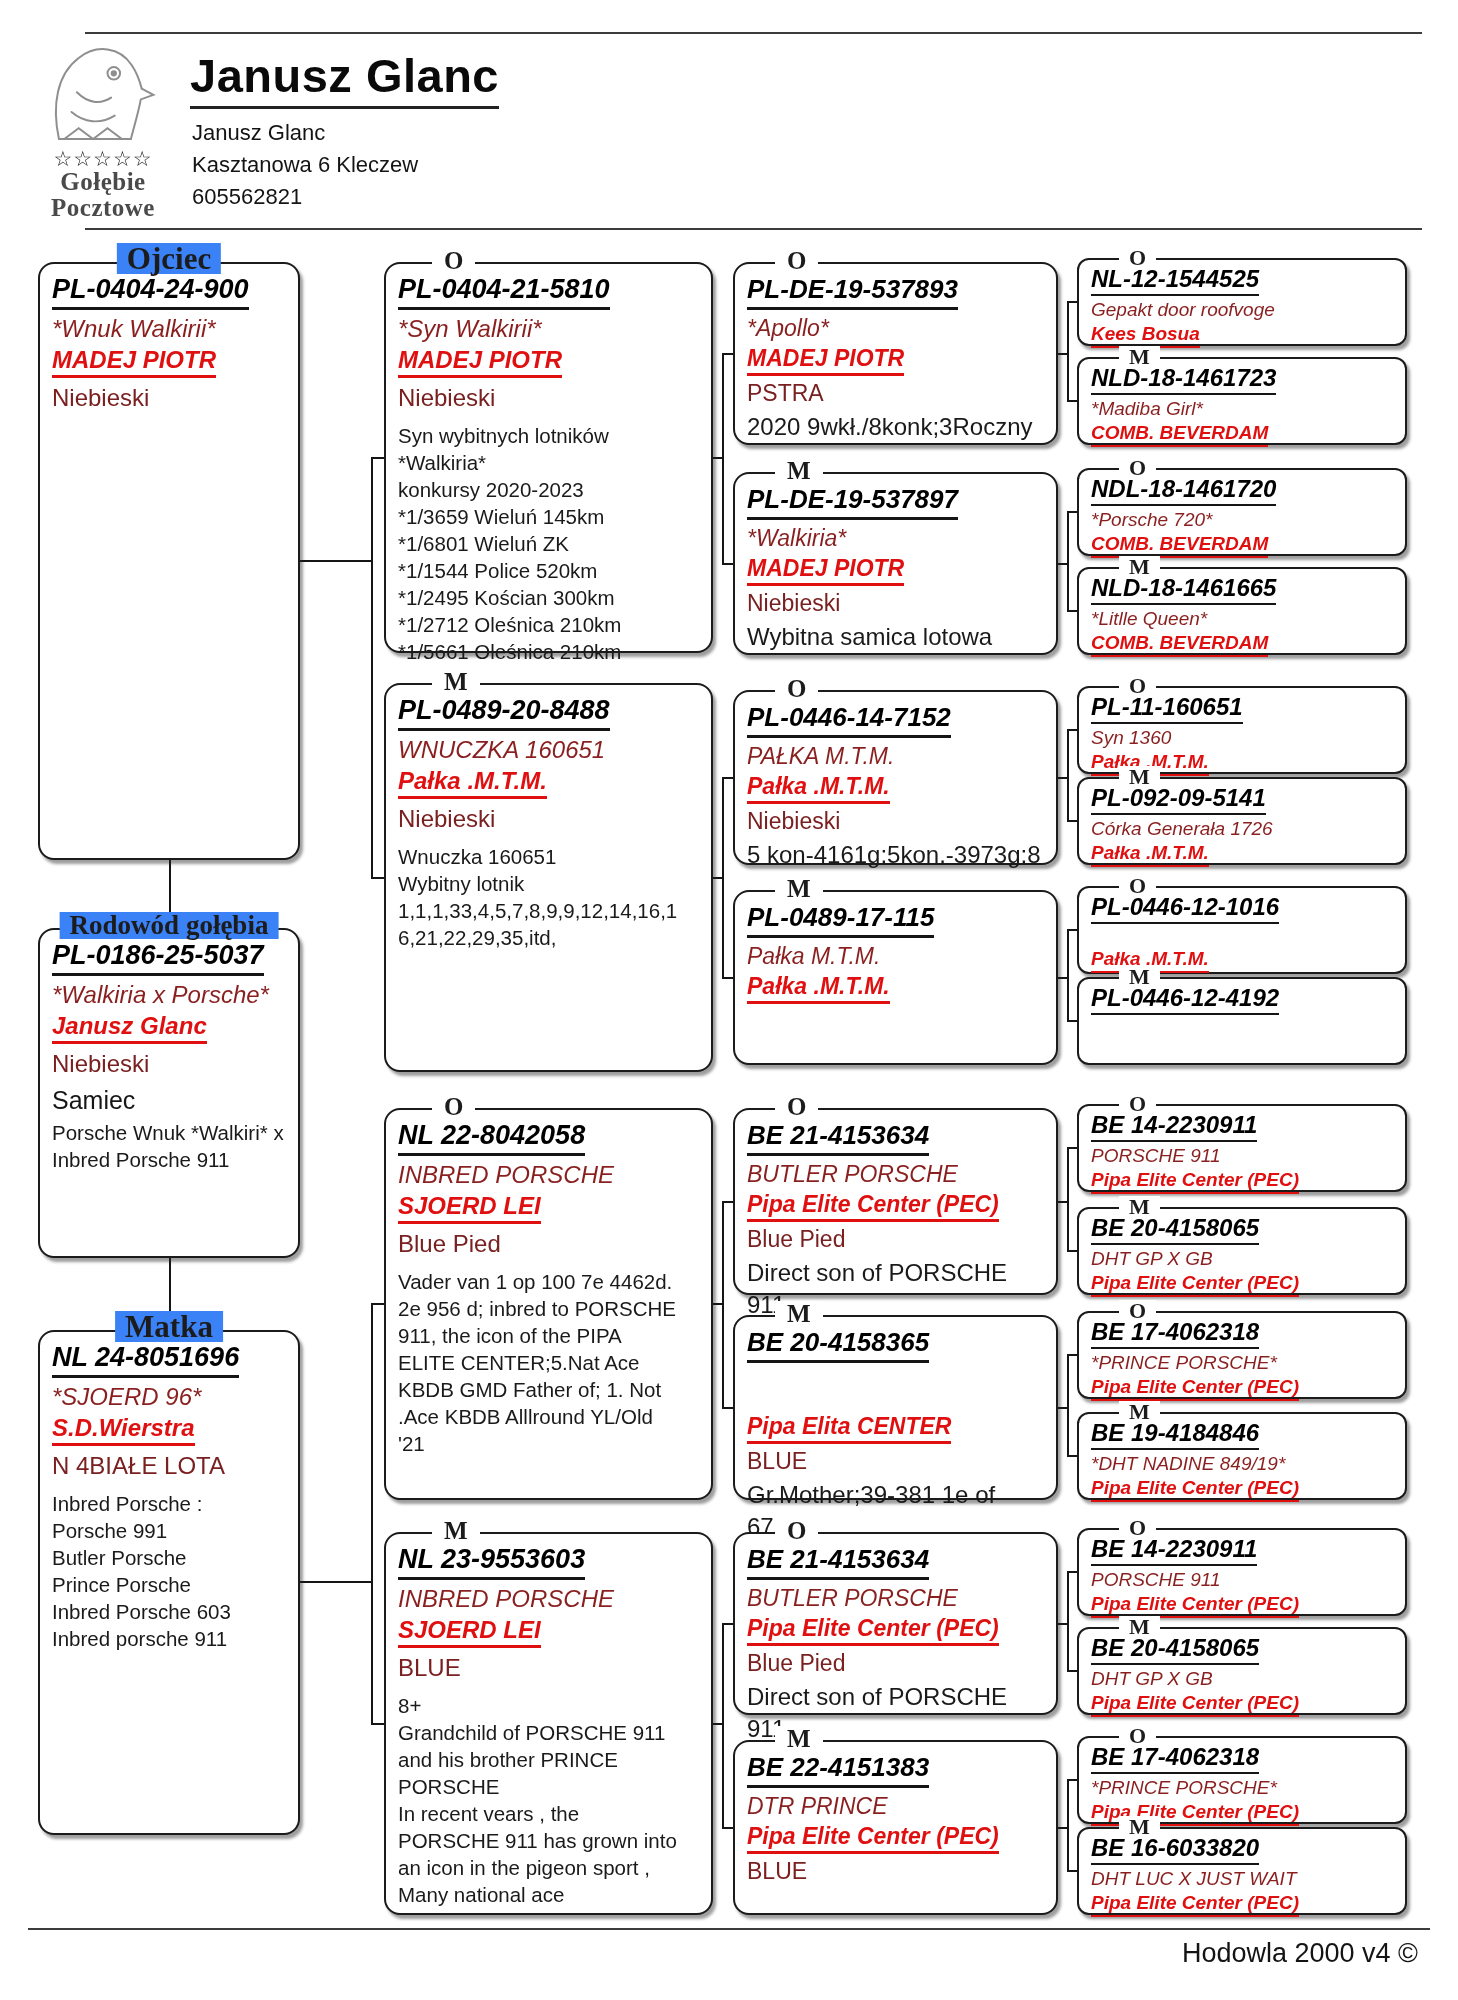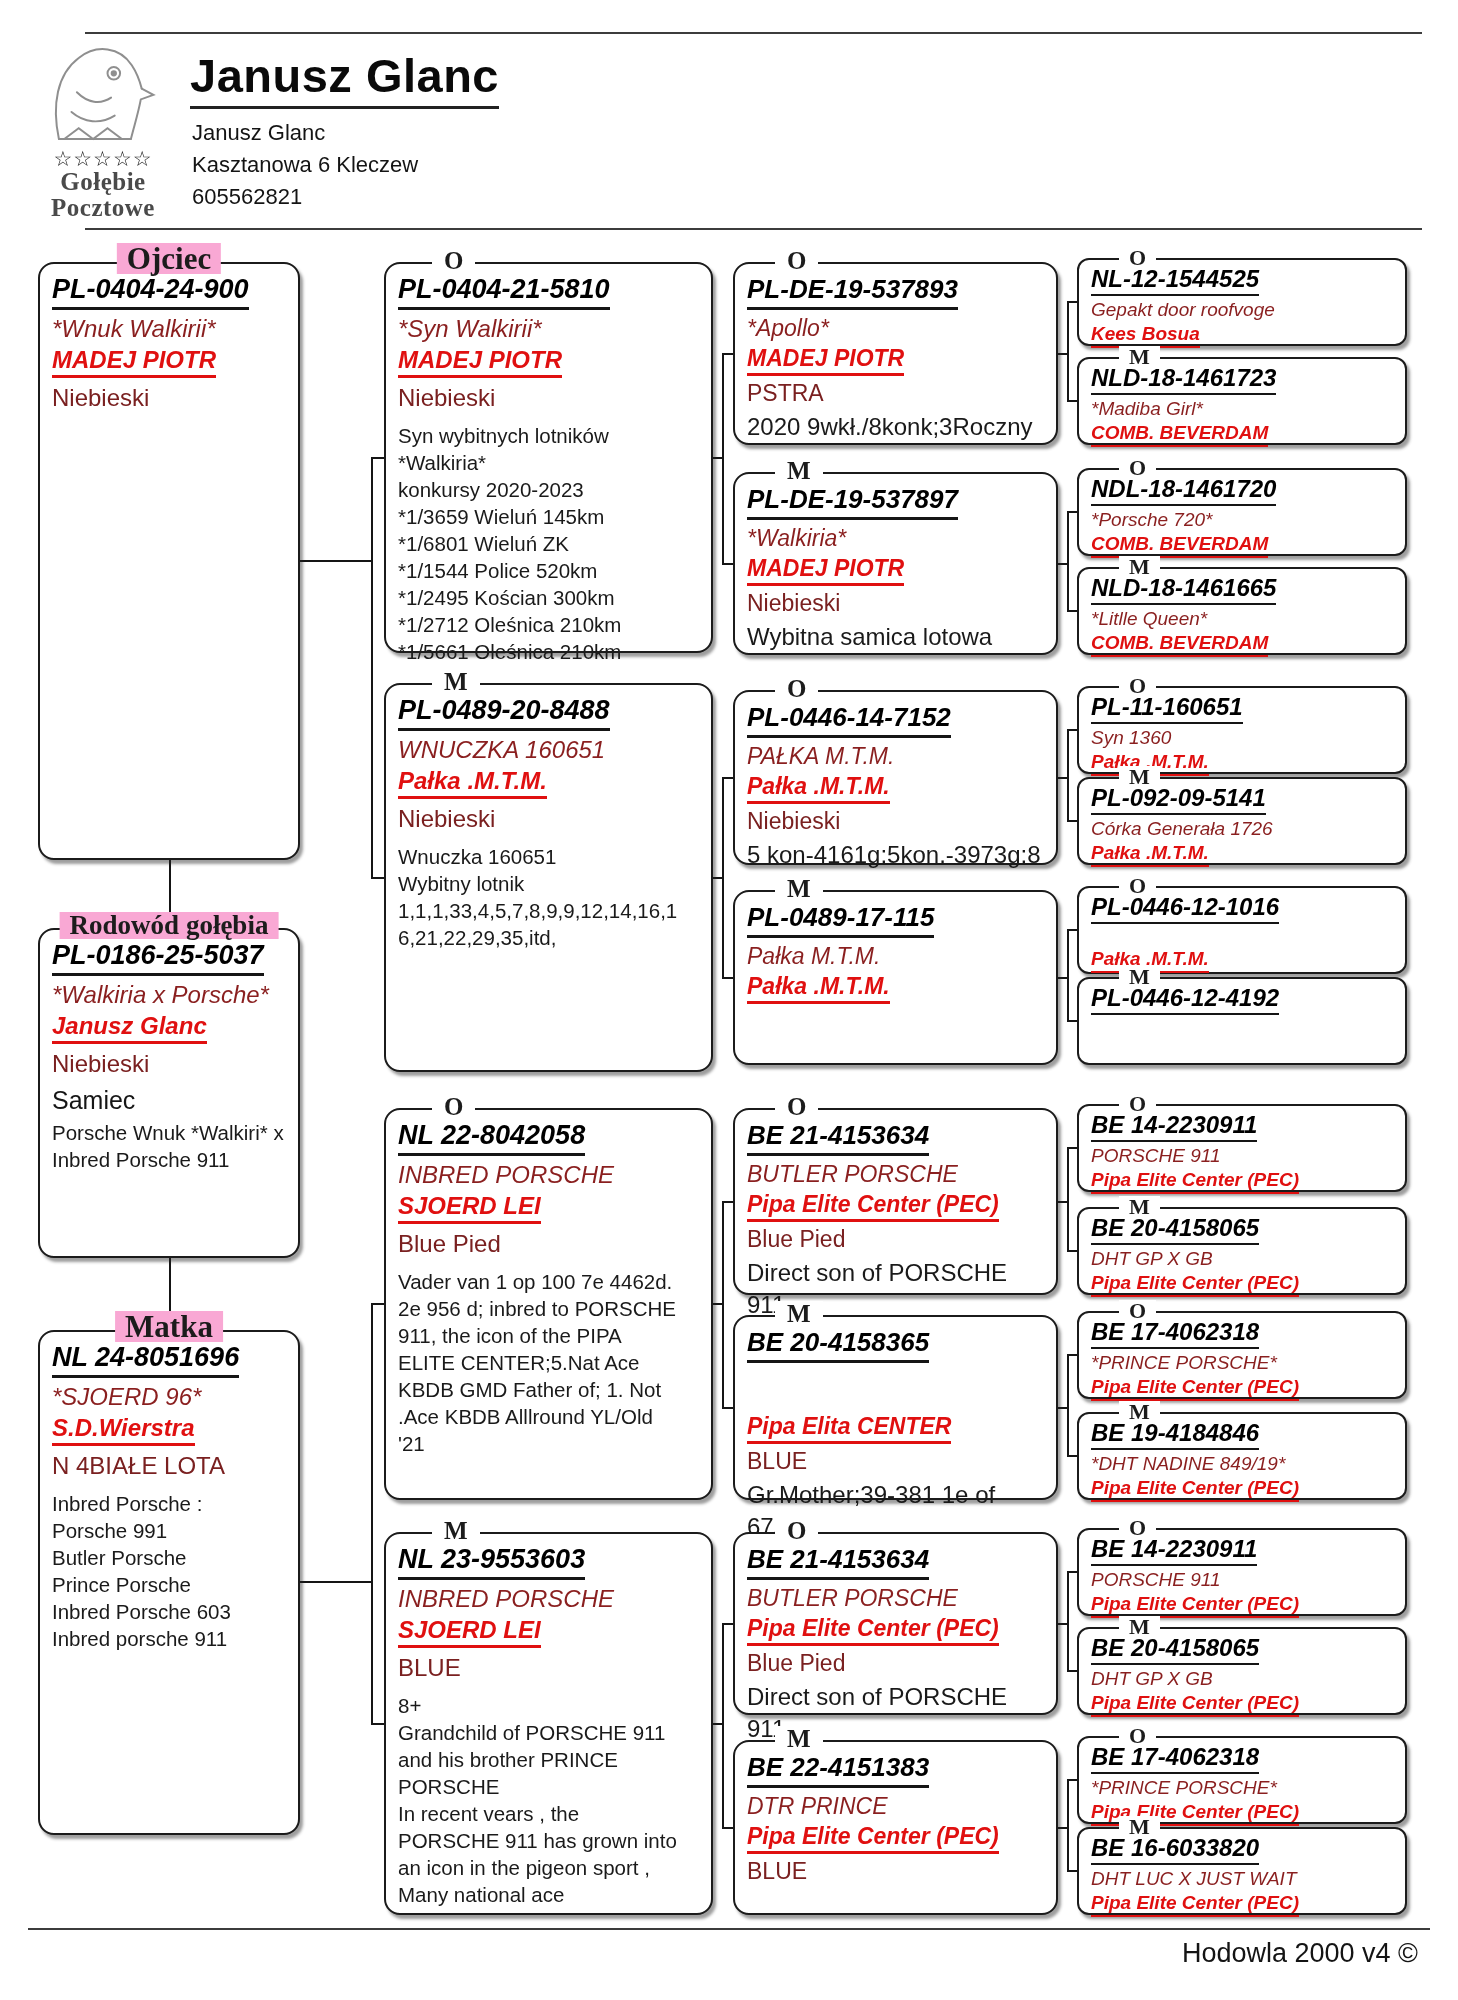--- a/index.html
+++ b/index.html
@@ -14,21 +14,21 @@
   #title{position:absolute;left:190px;top:48px;font-size:47px;font-weight:bold;color:#0a0a0a;
          border-bottom:3px solid #222;padding-bottom:3px;letter-spacing:.5px;}
   .addr{position:absolute;left:192px;font-size:22px;color:#141414;}
   
   .pbox{position:absolute;background:#fff;border:2px solid #1b1b1b;border-radius:16px;
         box-shadow:3px 4px 3px rgba(40,40,40,.45);padding:10px 12px 0 12px;box-sizing:border-box;}
   .c1{left:38px;width:262px;}
   .c2{left:384px;width:329px;}
   .c3{left:733px;width:325px;}
   .c4{left:1077px;width:330px;border-radius:12px;padding:5px 12px 0 12px;}
-  .legend{position:absolute;top:-21px;left:50%;transform:translateX(-50%);background:#f9a8d4;
+  .legend{position:absolute;top:-21px;left:50%;transform:translateX(-50%);background:#3b82f6;
           padding:0 10px;font-family:"Liberation Serif",serif;font-weight:bold;font-size:31px;
           color:#1c1c1c;white-space:nowrap;line-height:1;}
   .legend.small{font-size:27px;top:-18px;}
   .sexlbl{position:absolute;top:-16px;background:#fff;padding:0 12px;line-height:1;
           font-family:"Liberation Serif",serif;font-weight:bold;font-size:25px;color:#1c1c1c;}
   .c2 .sexlbl{left:46px;}
   .c3 .sexlbl{left:40px;}
   .c4 .sexlbl{left:40px;top:-13px;font-size:22px;padding:0 10px;}
   .ring{display:table;font-weight:bold;font-style:italic;color:#000;font-size:27px;
         border-bottom:3px solid #151515;padding-bottom:2px;white-space:nowrap;}

